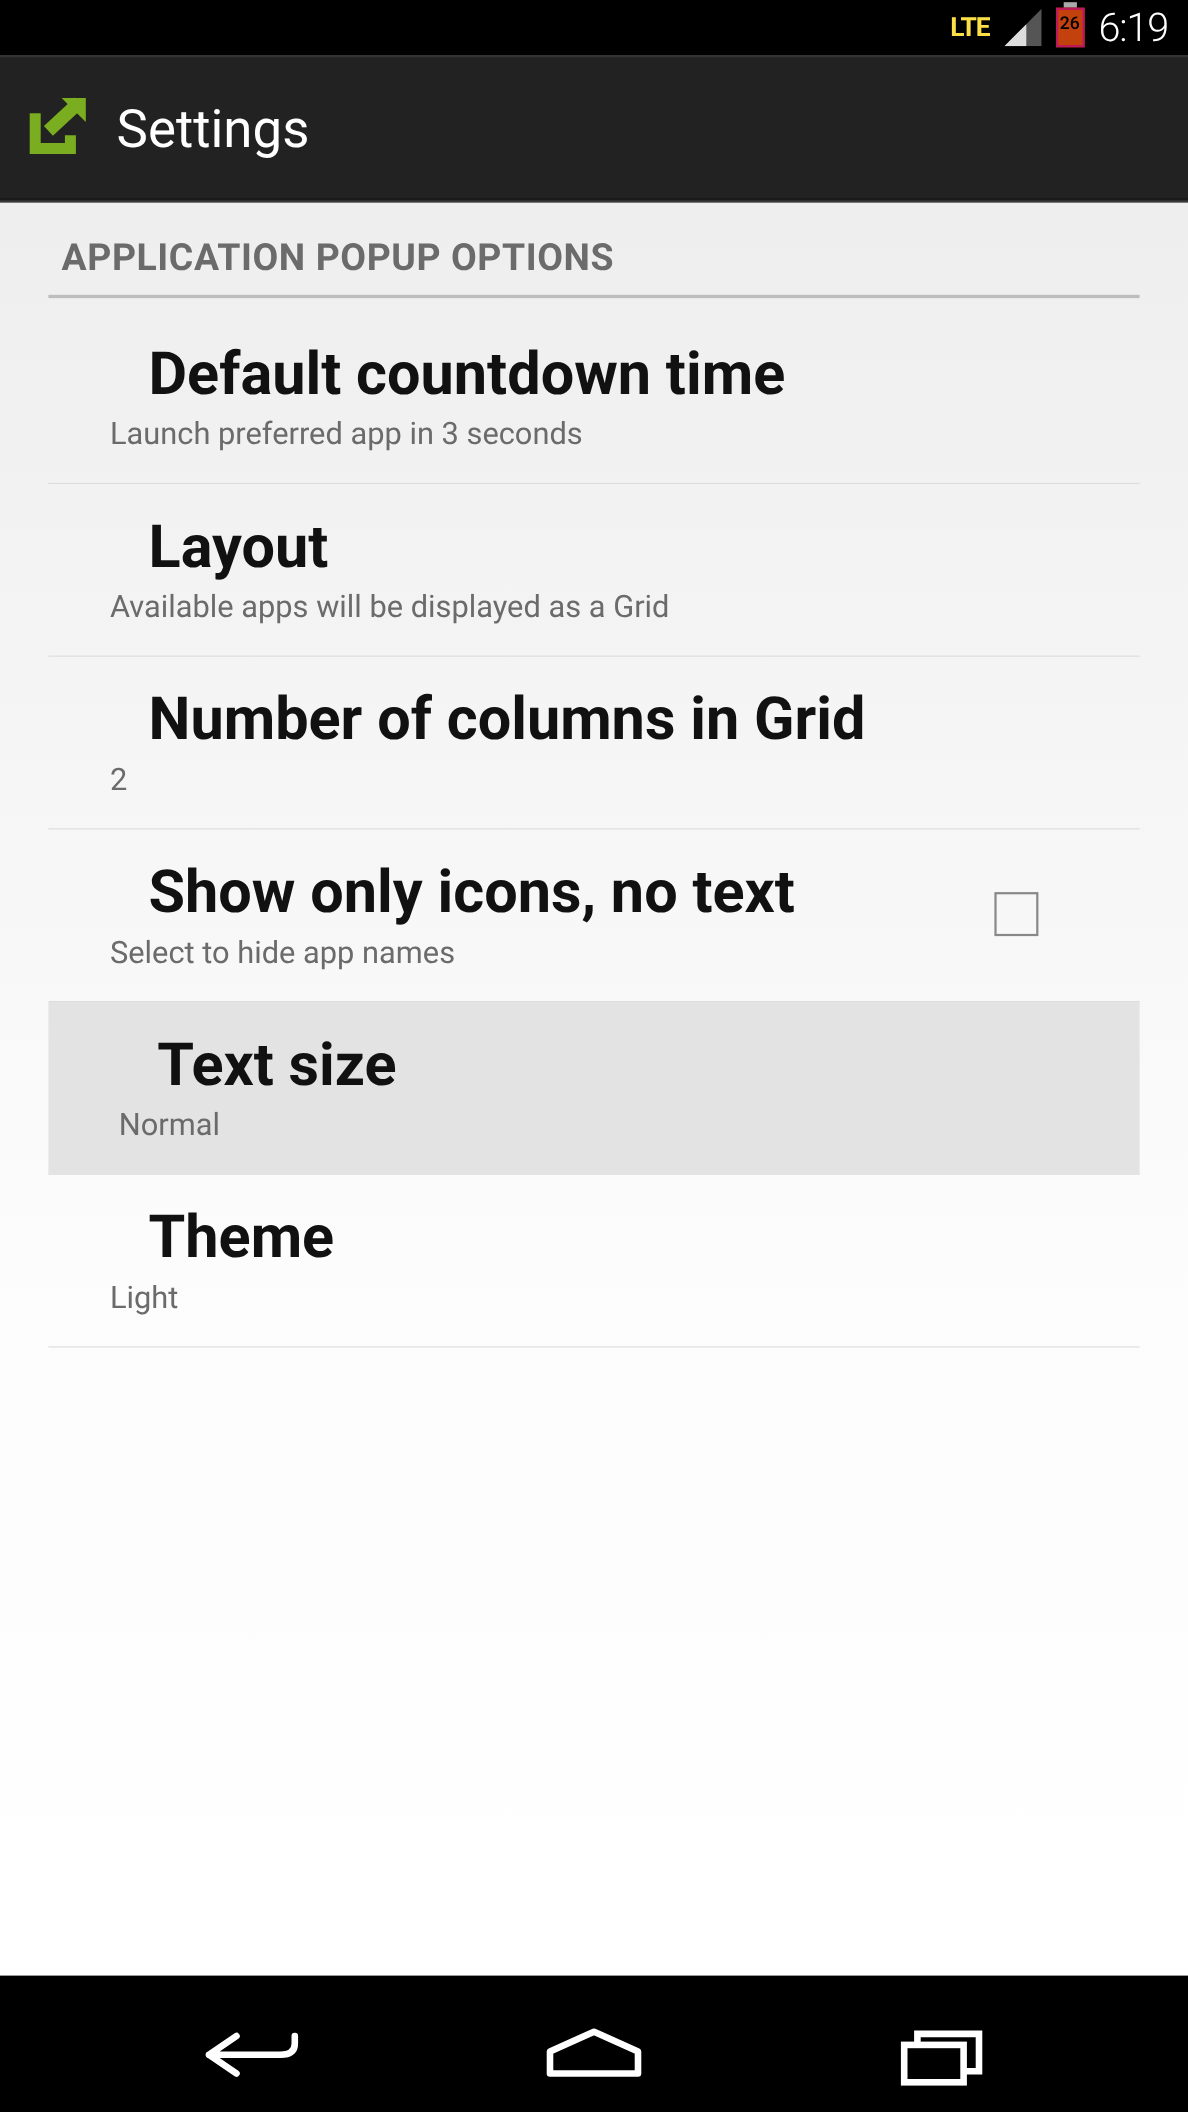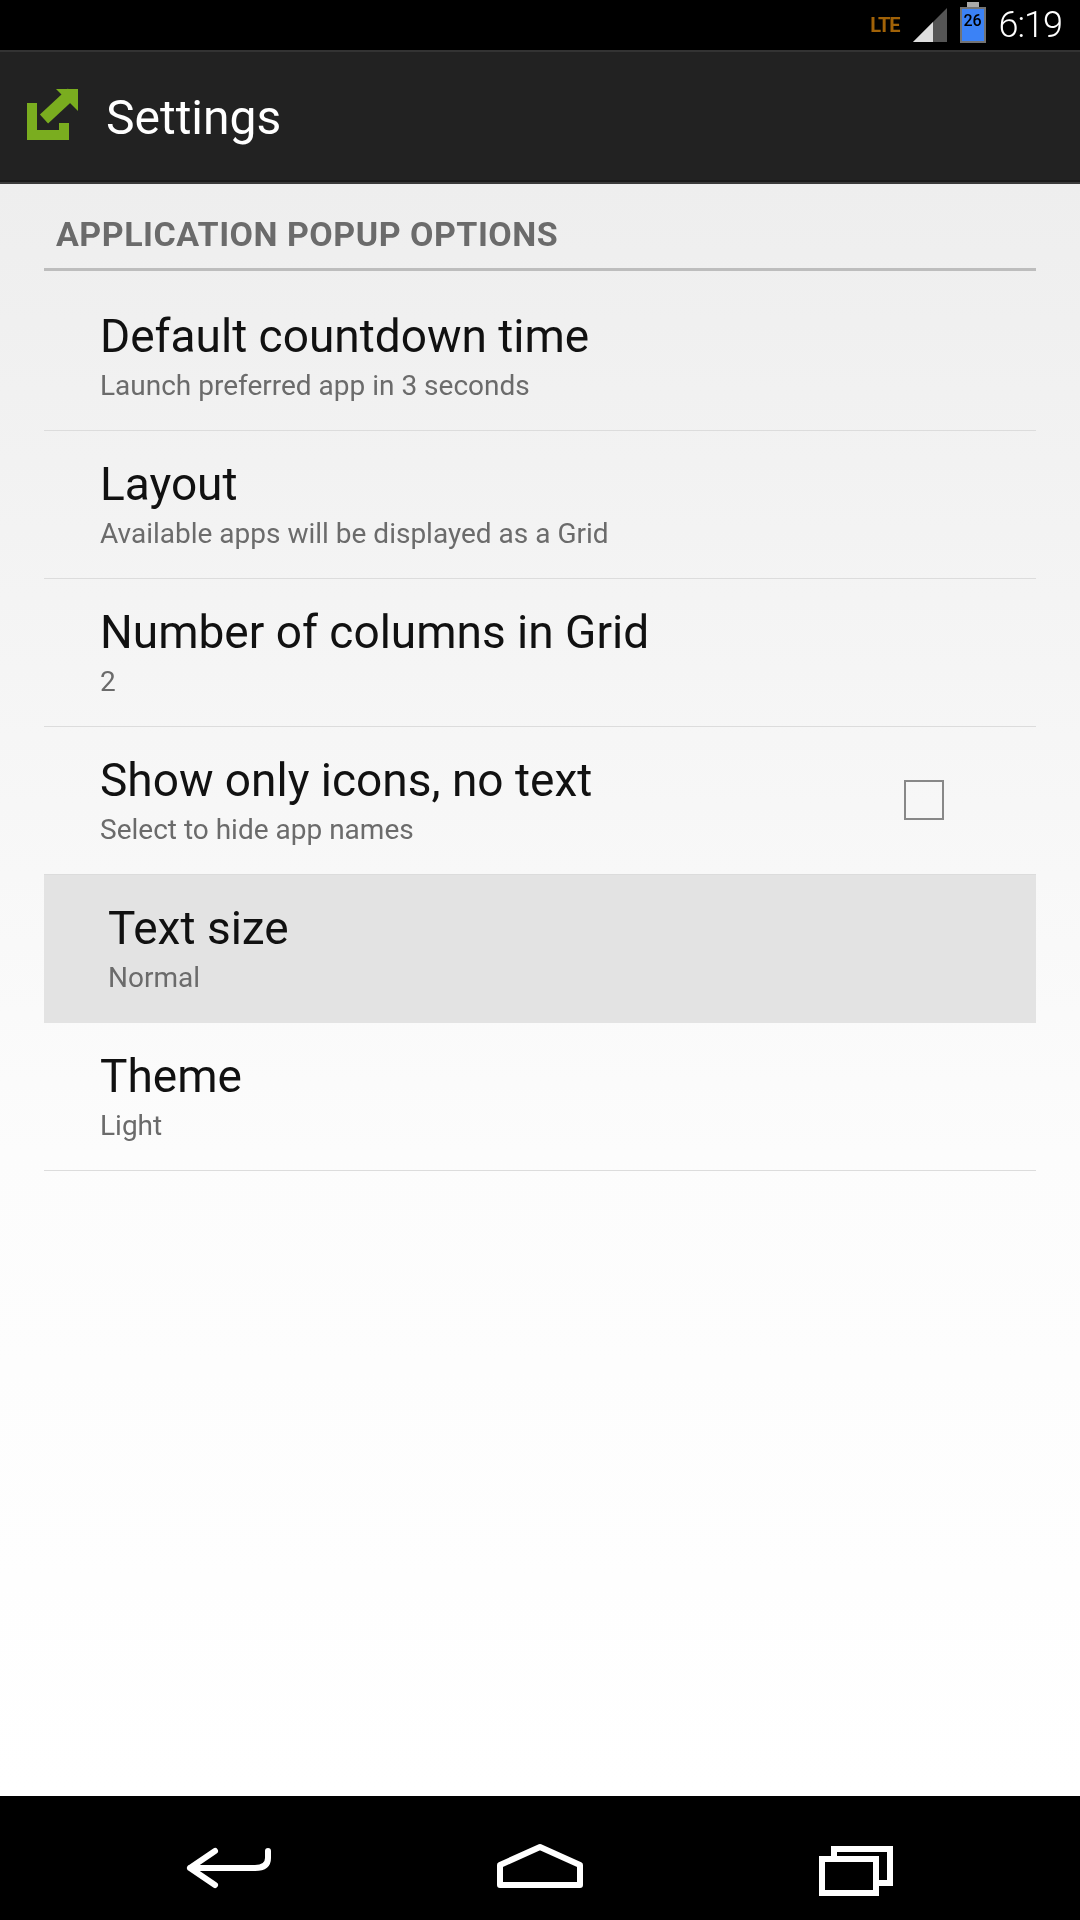--- a/index.html
+++ b/index.html
@@ -12,25 +12,25 @@
     }
     .status-bar {
       height: 50px;
       background: #000;
       display: flex;
       align-items: center;
       justify-content: flex-end;
       padding: 0 18px;
       gap: 13px;
     }
-    .lte { color: #a16207; font-size: 20px; font-weight: bold; letter-spacing: -1px; }
+    .lte { color: #fde047; font-size: 24px; font-weight: bold; letter-spacing: -1px; }
     .signal-icon svg { display: block; }
     .battery-icon { position: relative; display: flex; align-items: center; }
     .battery-icon .cap { width: 12px; height: 5px; background: #aaa; position: absolute; top: -5px; left: 50%; transform: translateX(-50%); }
-    .battery-icon .body { width: 26px; height: 36px; border: 2px solid #737373; background: #3b82f6; position: relative; display:flex; align-items:flex-end; }
+    .battery-icon .body { width: 26px; height: 36px; border: 2px solid #be185d; background: #c2410c; position: relative; display:flex; align-items:flex-end; }
     .battery-icon .num { position: absolute; top: 2px; left: 0; width: 100%; text-align: center; color: #000; font-size: 16px; font-weight: 500; }
     .clock { color: #fff; font-size: 36px; font-weight: 300; letter-spacing: -1px; }
 
     .action-bar {
       height: 134px;
       background: #222;
       border-top: 2px solid #333;
       border-bottom: 2px solid #3a3a3a;
       display: flex;
       align-items: center;
@@ -66,21 +66,21 @@
     }
     .list-item {
       padding: 26px 56px 28px;
       border-bottom: 1px solid #dcdcdc;
       margin: 0 44px;
       display: flex;
       align-items: center;
       justify-content: space-between;
     }
     .list-item .text-col { flex: 1; }
-    .item-title { font-size: 46px; color: #111; font-weight: 400; margin-bottom: 6px; }
+    .item-title { font-size: 54px; color: #111; font-weight: 700; margin-bottom: 6px; margin-left: 35px; }
     .item-sub { font-size: 28px; color: #6b6b6b; font-weight: 400; }
     .checkbox {
       width: 40px; height: 40px;
       border: 2px solid #888;
       margin-right: 36px;
     }
     .highlight {
       background: #e3e3e3;
       margin: 0 44px;
       padding: 26px 64px 28px;

